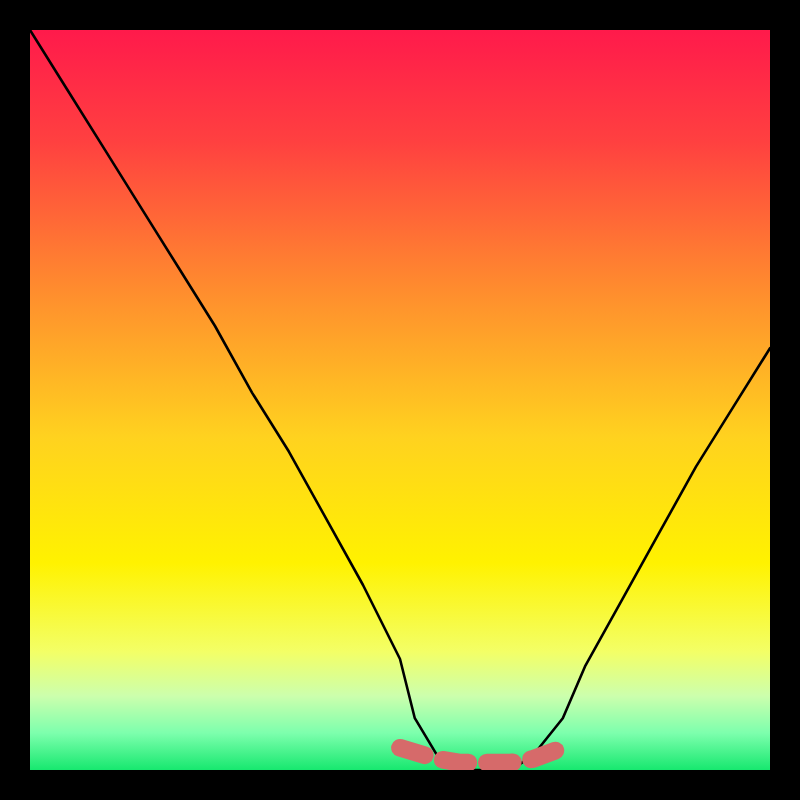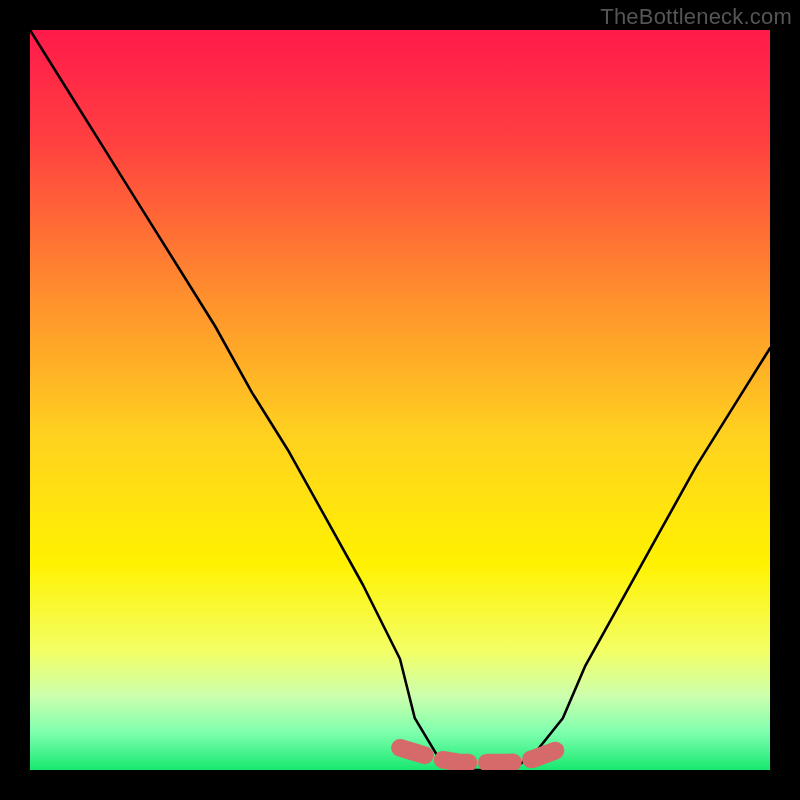--- a/index.html
+++ b/index.html
@@ -62,14 +62,13 @@
             <stop offset="100%" stop-color="#17e86f"></stop>
           </linearGradient>
       </defs>
       <rect x="0" y="0" width="100" height="100" fill="url(#bg)"></rect>
     </svg>
     <svg class="curve" viewBox="0 0 100 100" preserveAspectRatio="none">
       <path id="main-curve" fill="none" stroke-width="0.35" stroke-linecap="round" stroke-linejoin="round" d="M0.00 0.00 L5.00 8.00 L10.00 16.00 L15.00 24.00 L20.00 32.00 L25.00 40.00 L30.00 49.00 L35.00 57.00 L40.00 66.00 L45.00 75.00 L50.00 85.00 L52.00 93.00 L55.00 98.00 L58.00 100.00 L62.00 100.00 L65.00 100.00 L68.00 98.00 L72.00 93.00 L75.00 86.00 L80.00 77.00 L85.00 68.00 L90.00 59.00 L95.00 51.00 L100.00 43.00" stroke="#000000"></path>
       <path id="band-curve" fill="none" stroke-width="2.4" stroke-linecap="round" stroke-linejoin="round" stroke-dasharray="3.5 2.5" d="M50.00 97.00 L55.00 98.50 L58.00 99.00 L62.00 99.00 L65.00 99.00 L68.00 98.50 L72.00 97.00" stroke="#d66a6a"></path>
     </svg>
   </div>
-  <div class="watermark">TheBottleneck.com</div>
 </div>
 
 </body></html>

